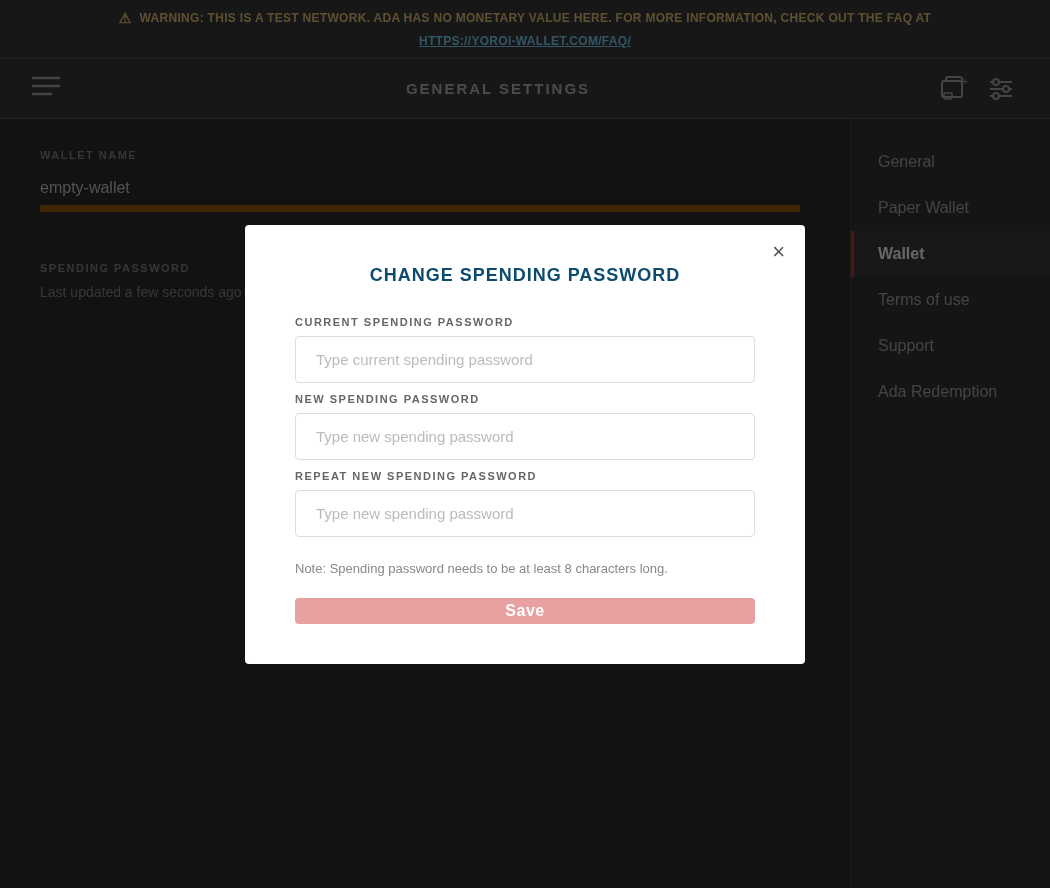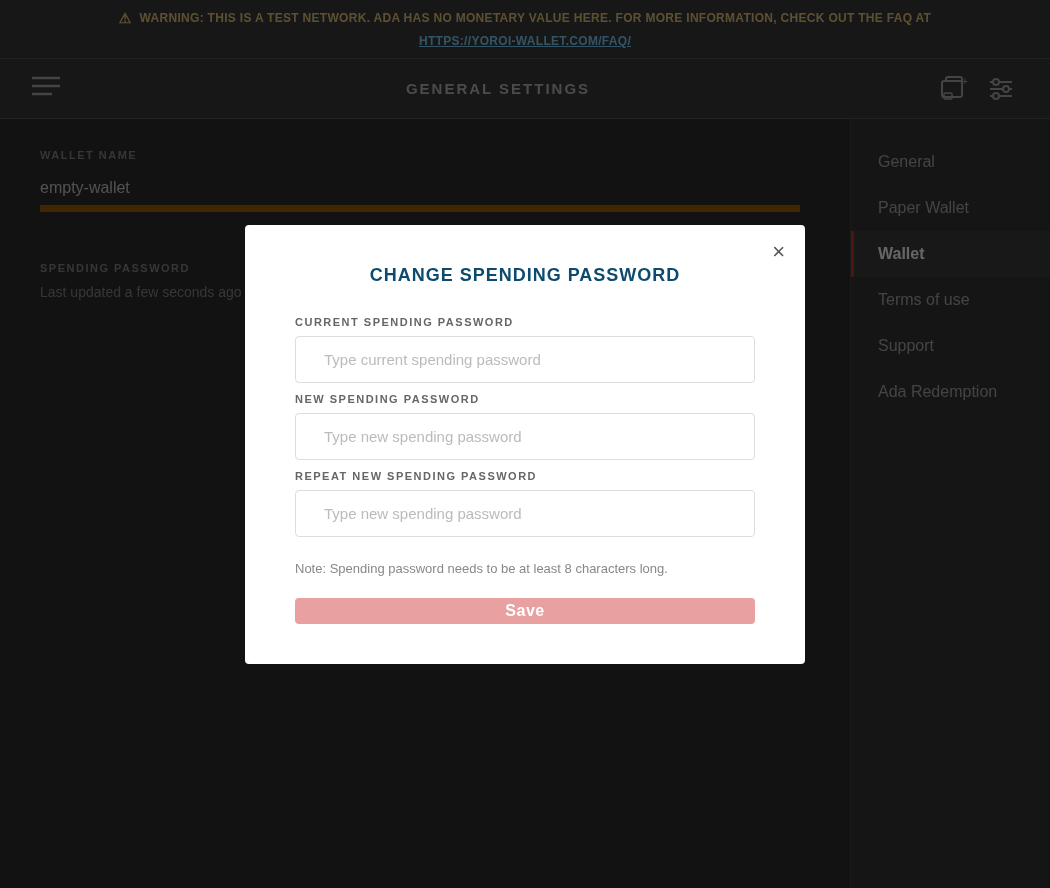--- a/index.html
+++ b/index.html
@@ -190,21 +190,21 @@
       margin-bottom: 8px;
       margin-top: 10px;
     }
     .field-label:first-of-type {
       margin-top: 0;
     }
     .modal-input {
       width: 100%;
       border: 1px solid #ddd;
       border-radius: 4px;
-      padding: 14px 28px;
+      padding: 14px 20px;
       font-size: 15px;
       color: #333;
       outline: none;
       background: #fff;
     }
     .modal-input::placeholder {
       color: #bbb;
     }
     .modal-note {
       font-size: 13px;

